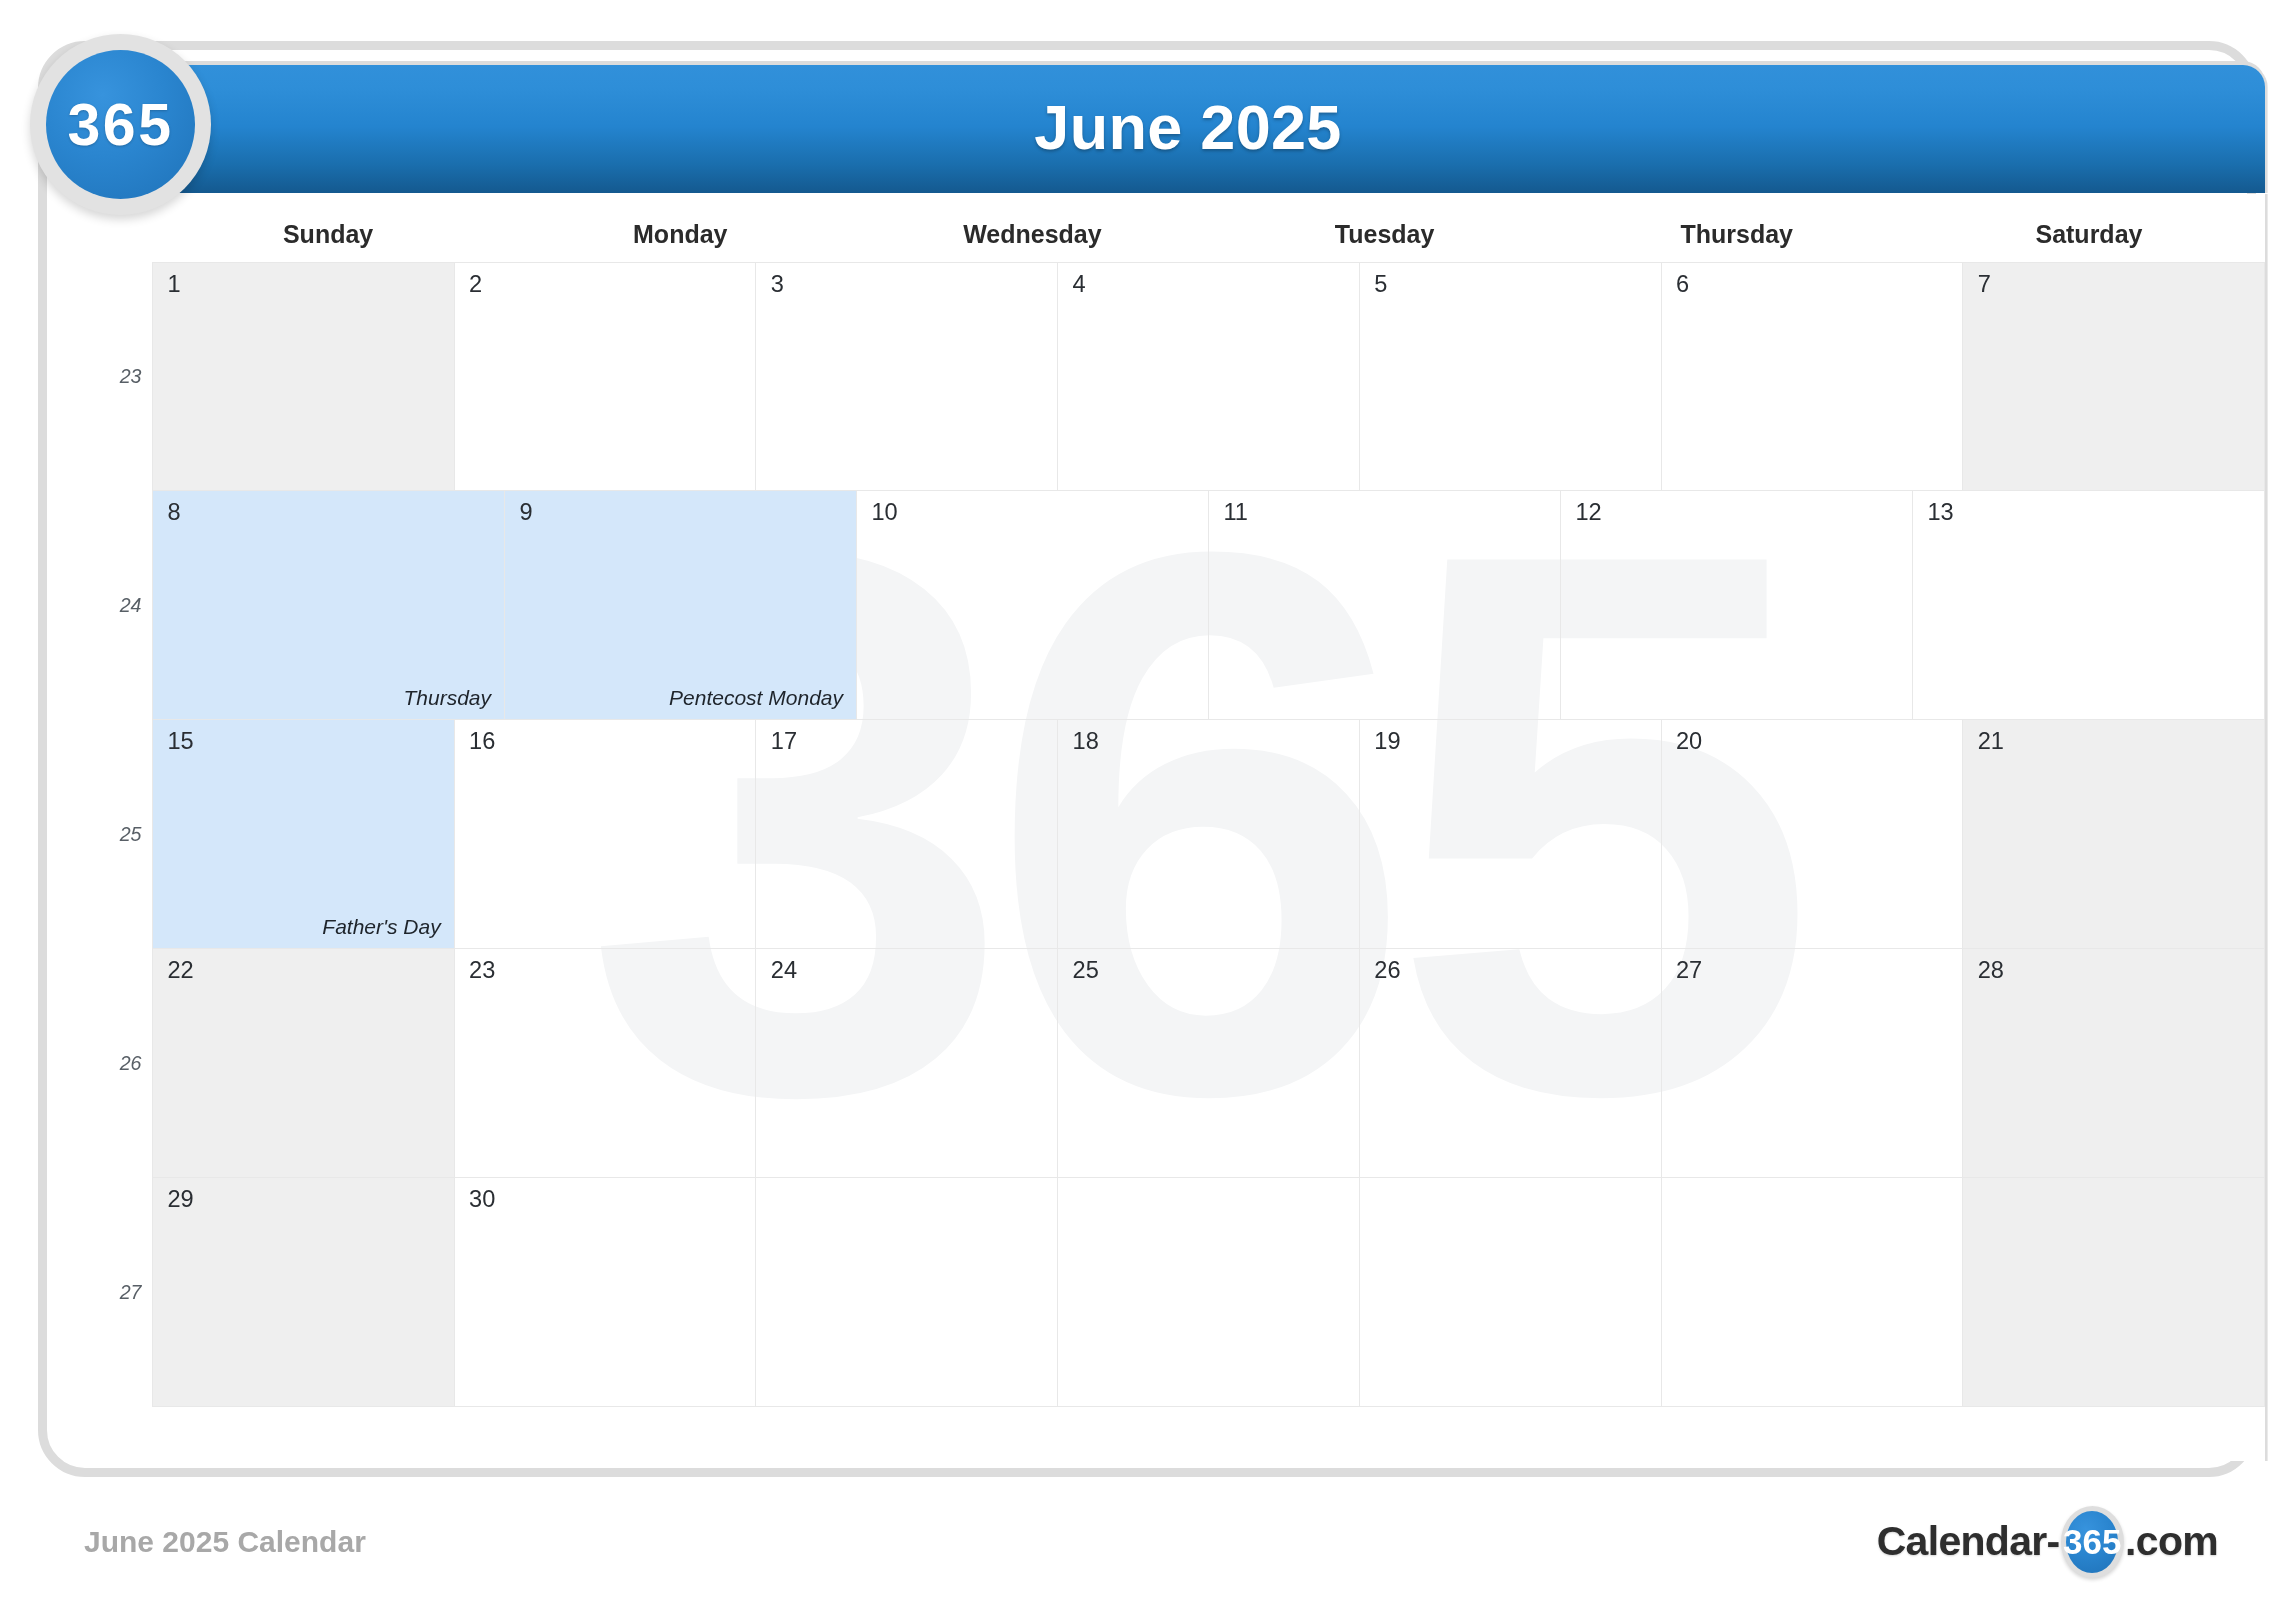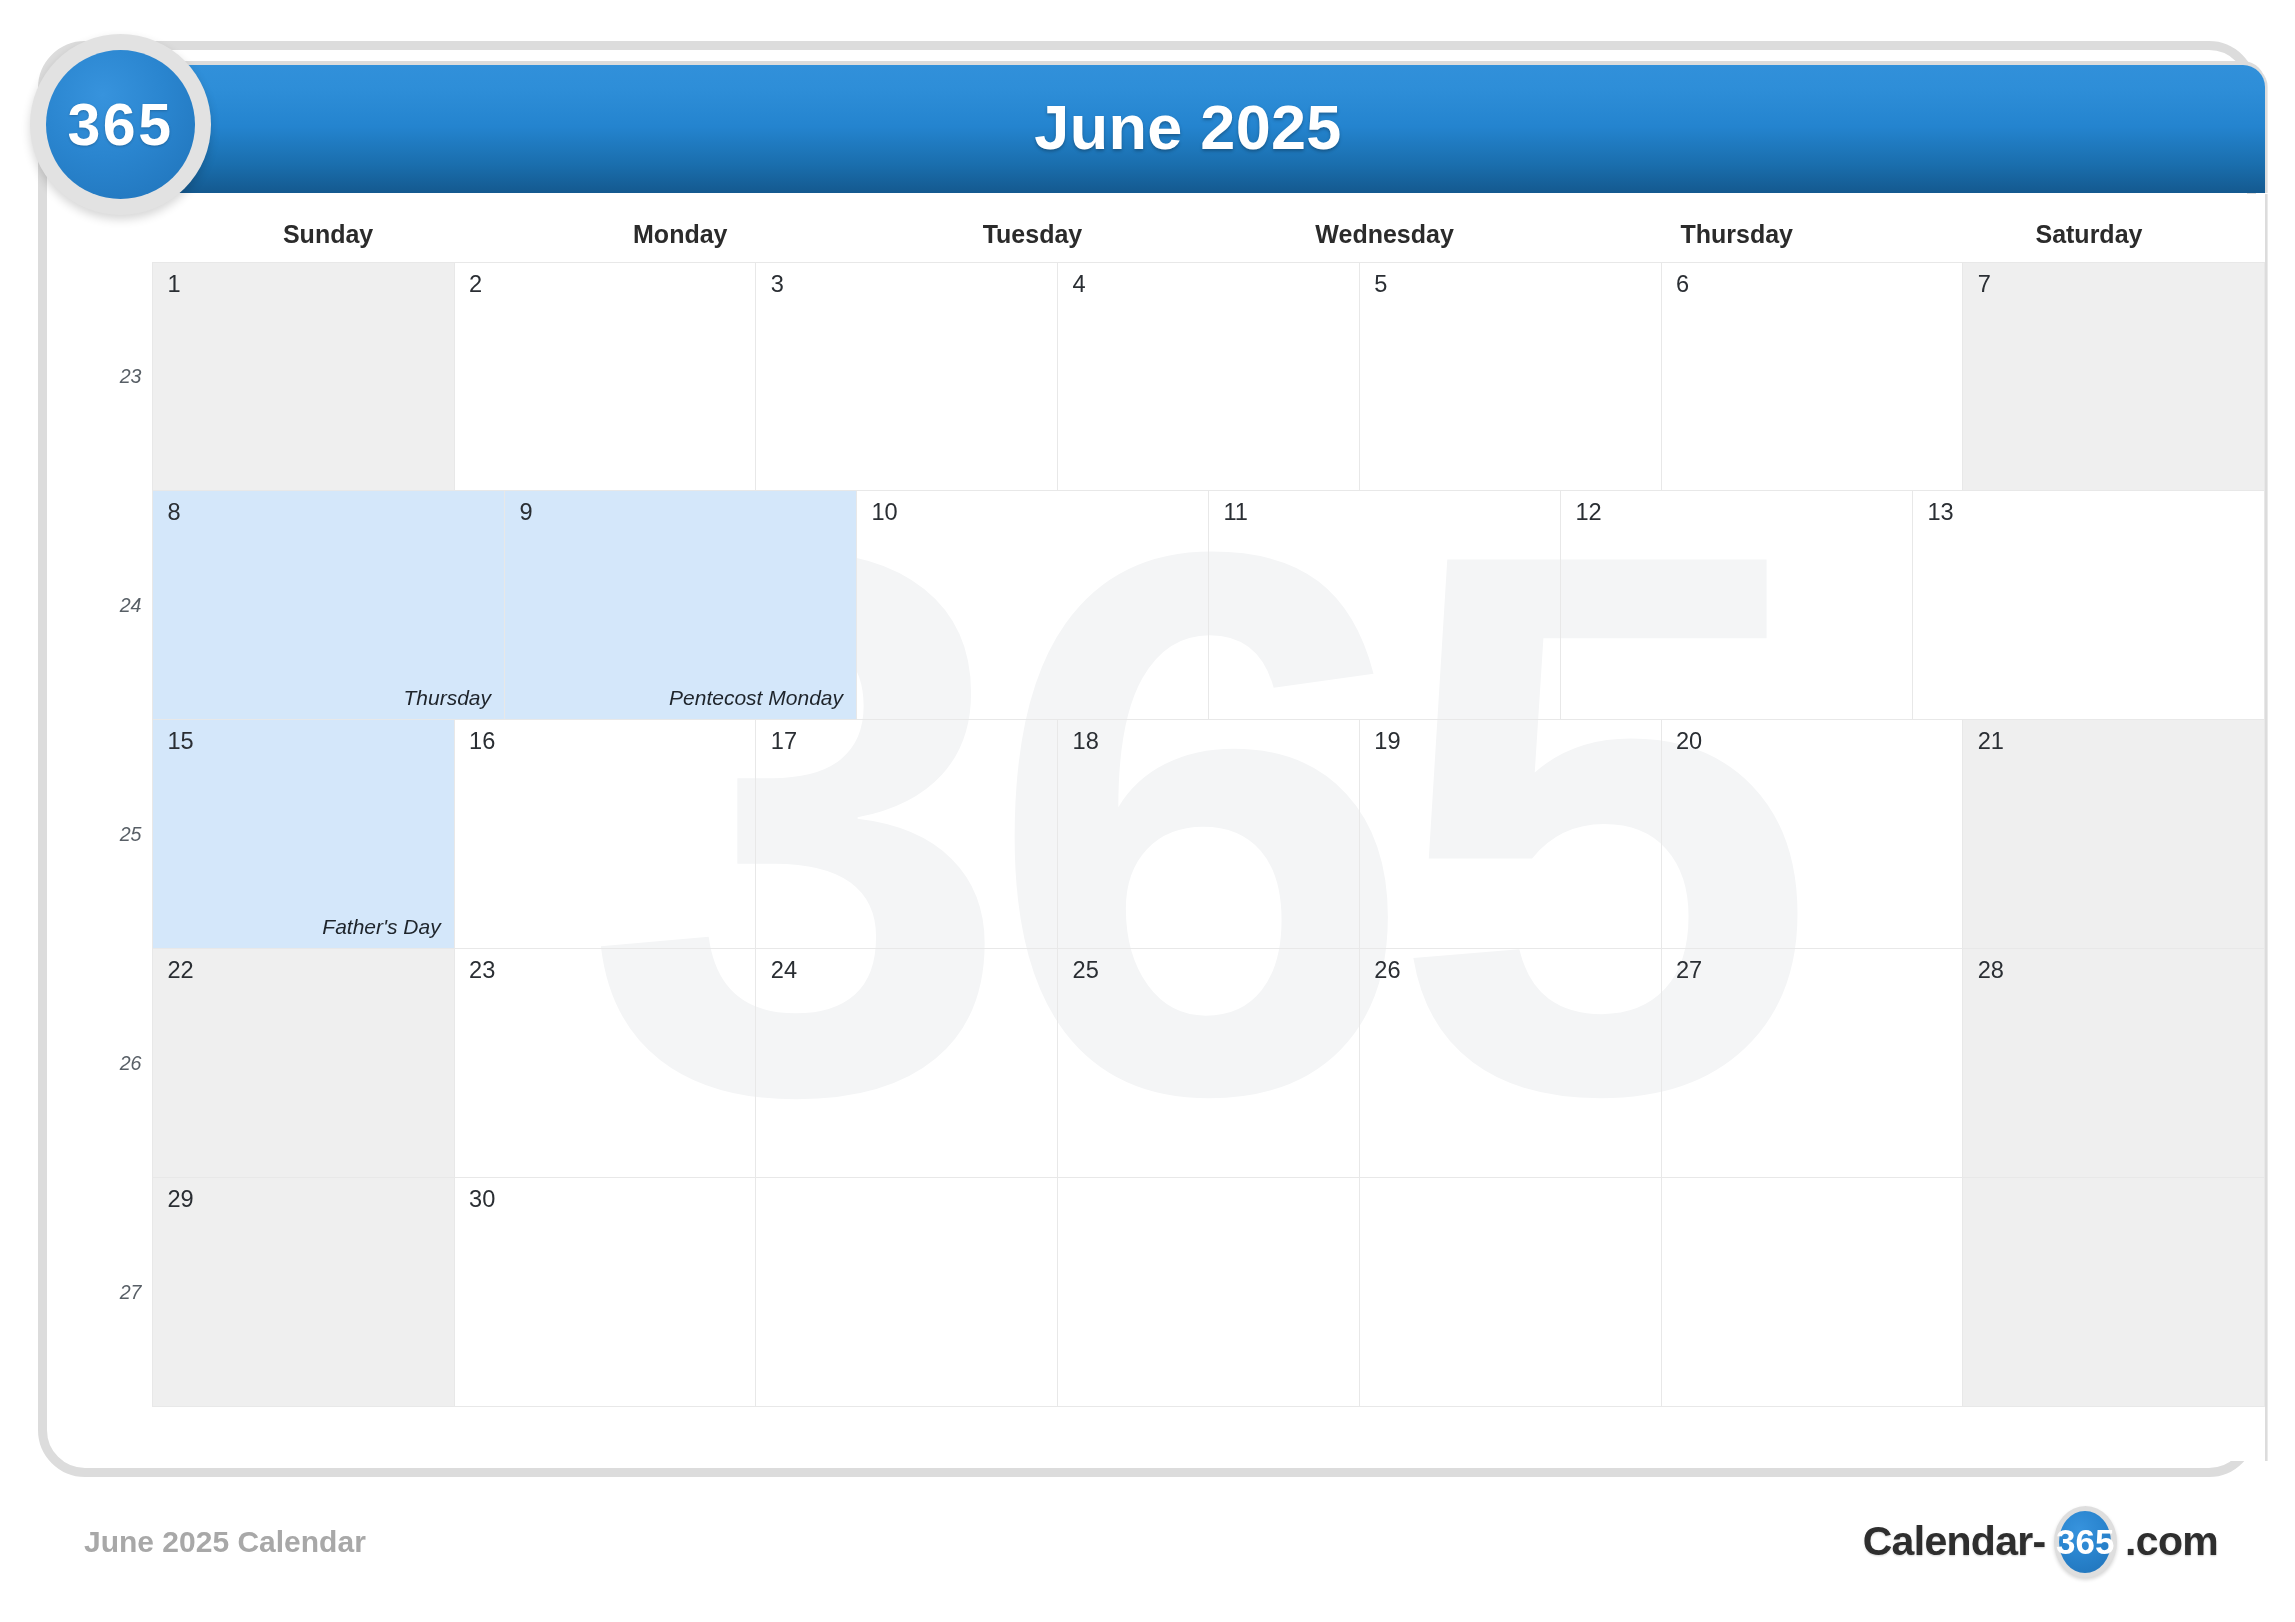--- a/index.html
+++ b/index.html
@@ -232,21 +232,20 @@
     white-space: nowrap;
     font-weight: bold;
   }
   #footer-logo {
     position: absolute;
     right: 77px;
     top: 5.2px;
     display: flex;
     align-items: center;
     height: 63px;
-    gap: 7px;
   }
   .logo-word {
     font-size: 41px;
     font-weight: bold;
     color: #2e2e2e;
     letter-spacing: -0.7px;
     text-shadow: 0 1.3px 2px rgba(0,0,0,0.18);
   }
   #logo-circle {
     width: 63px;
@@ -294,22 +293,22 @@
 <div id="calendar-body">
 
   <svg id="watermark" viewBox="0 0 3292 1996" preserveAspectRatio="xMidYMid meet">
     <text id="watermark-text" x="1646" y="1430" text-anchor="middle">365</text>
   </svg>
 
   <div id="weekday-row">
     <div class="wk-spacer"></div>
     <div class="weekday-cell">Sunday</div>
     <div class="weekday-cell">Monday</div>
+    <div class="weekday-cell">Wednesday</div>
     <div class="weekday-cell">Tuesday</div>
-    <div class="weekday-cell">Wednesday</div>
     <div class="weekday-cell">Thursday</div>
     <div class="weekday-cell">Saturday</div>
   </div>
 
   <div id="grid-wrap">
       <div class="week-row">
         <div class="weeknum-cell">23</div>
         <div class="day-cell first-col weekend">
           <div class="day-number">1</div>
         </div>

